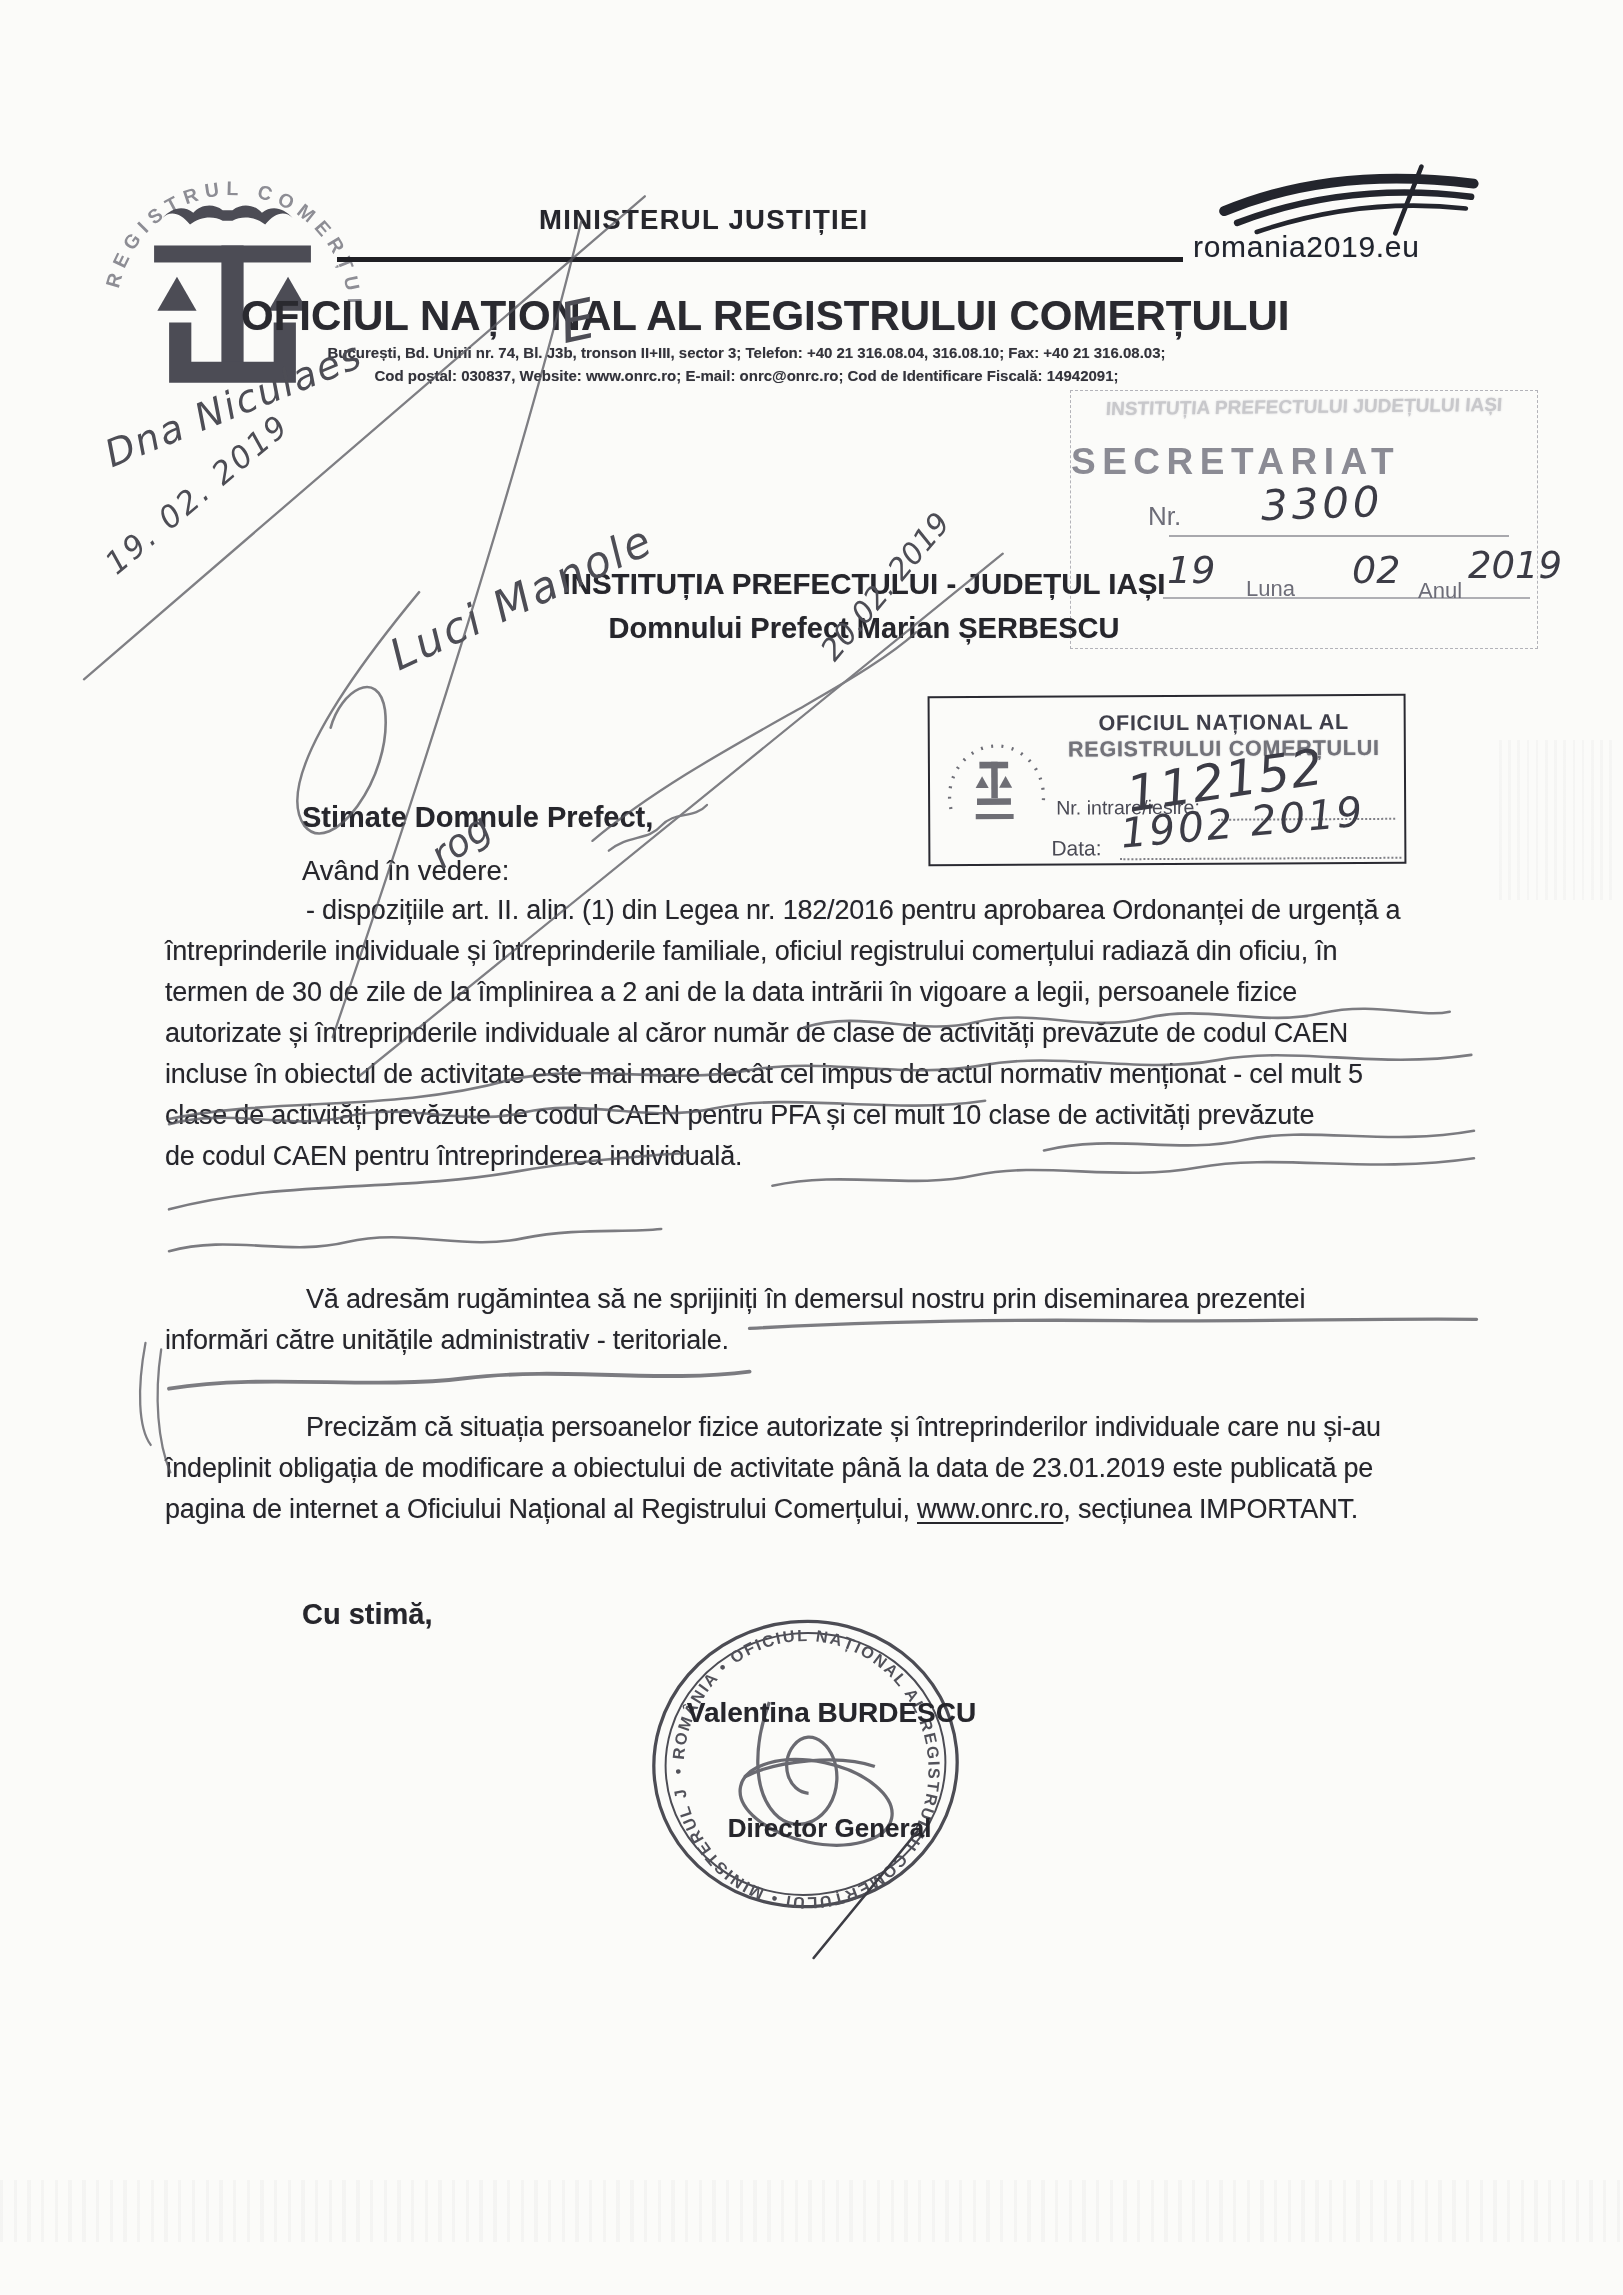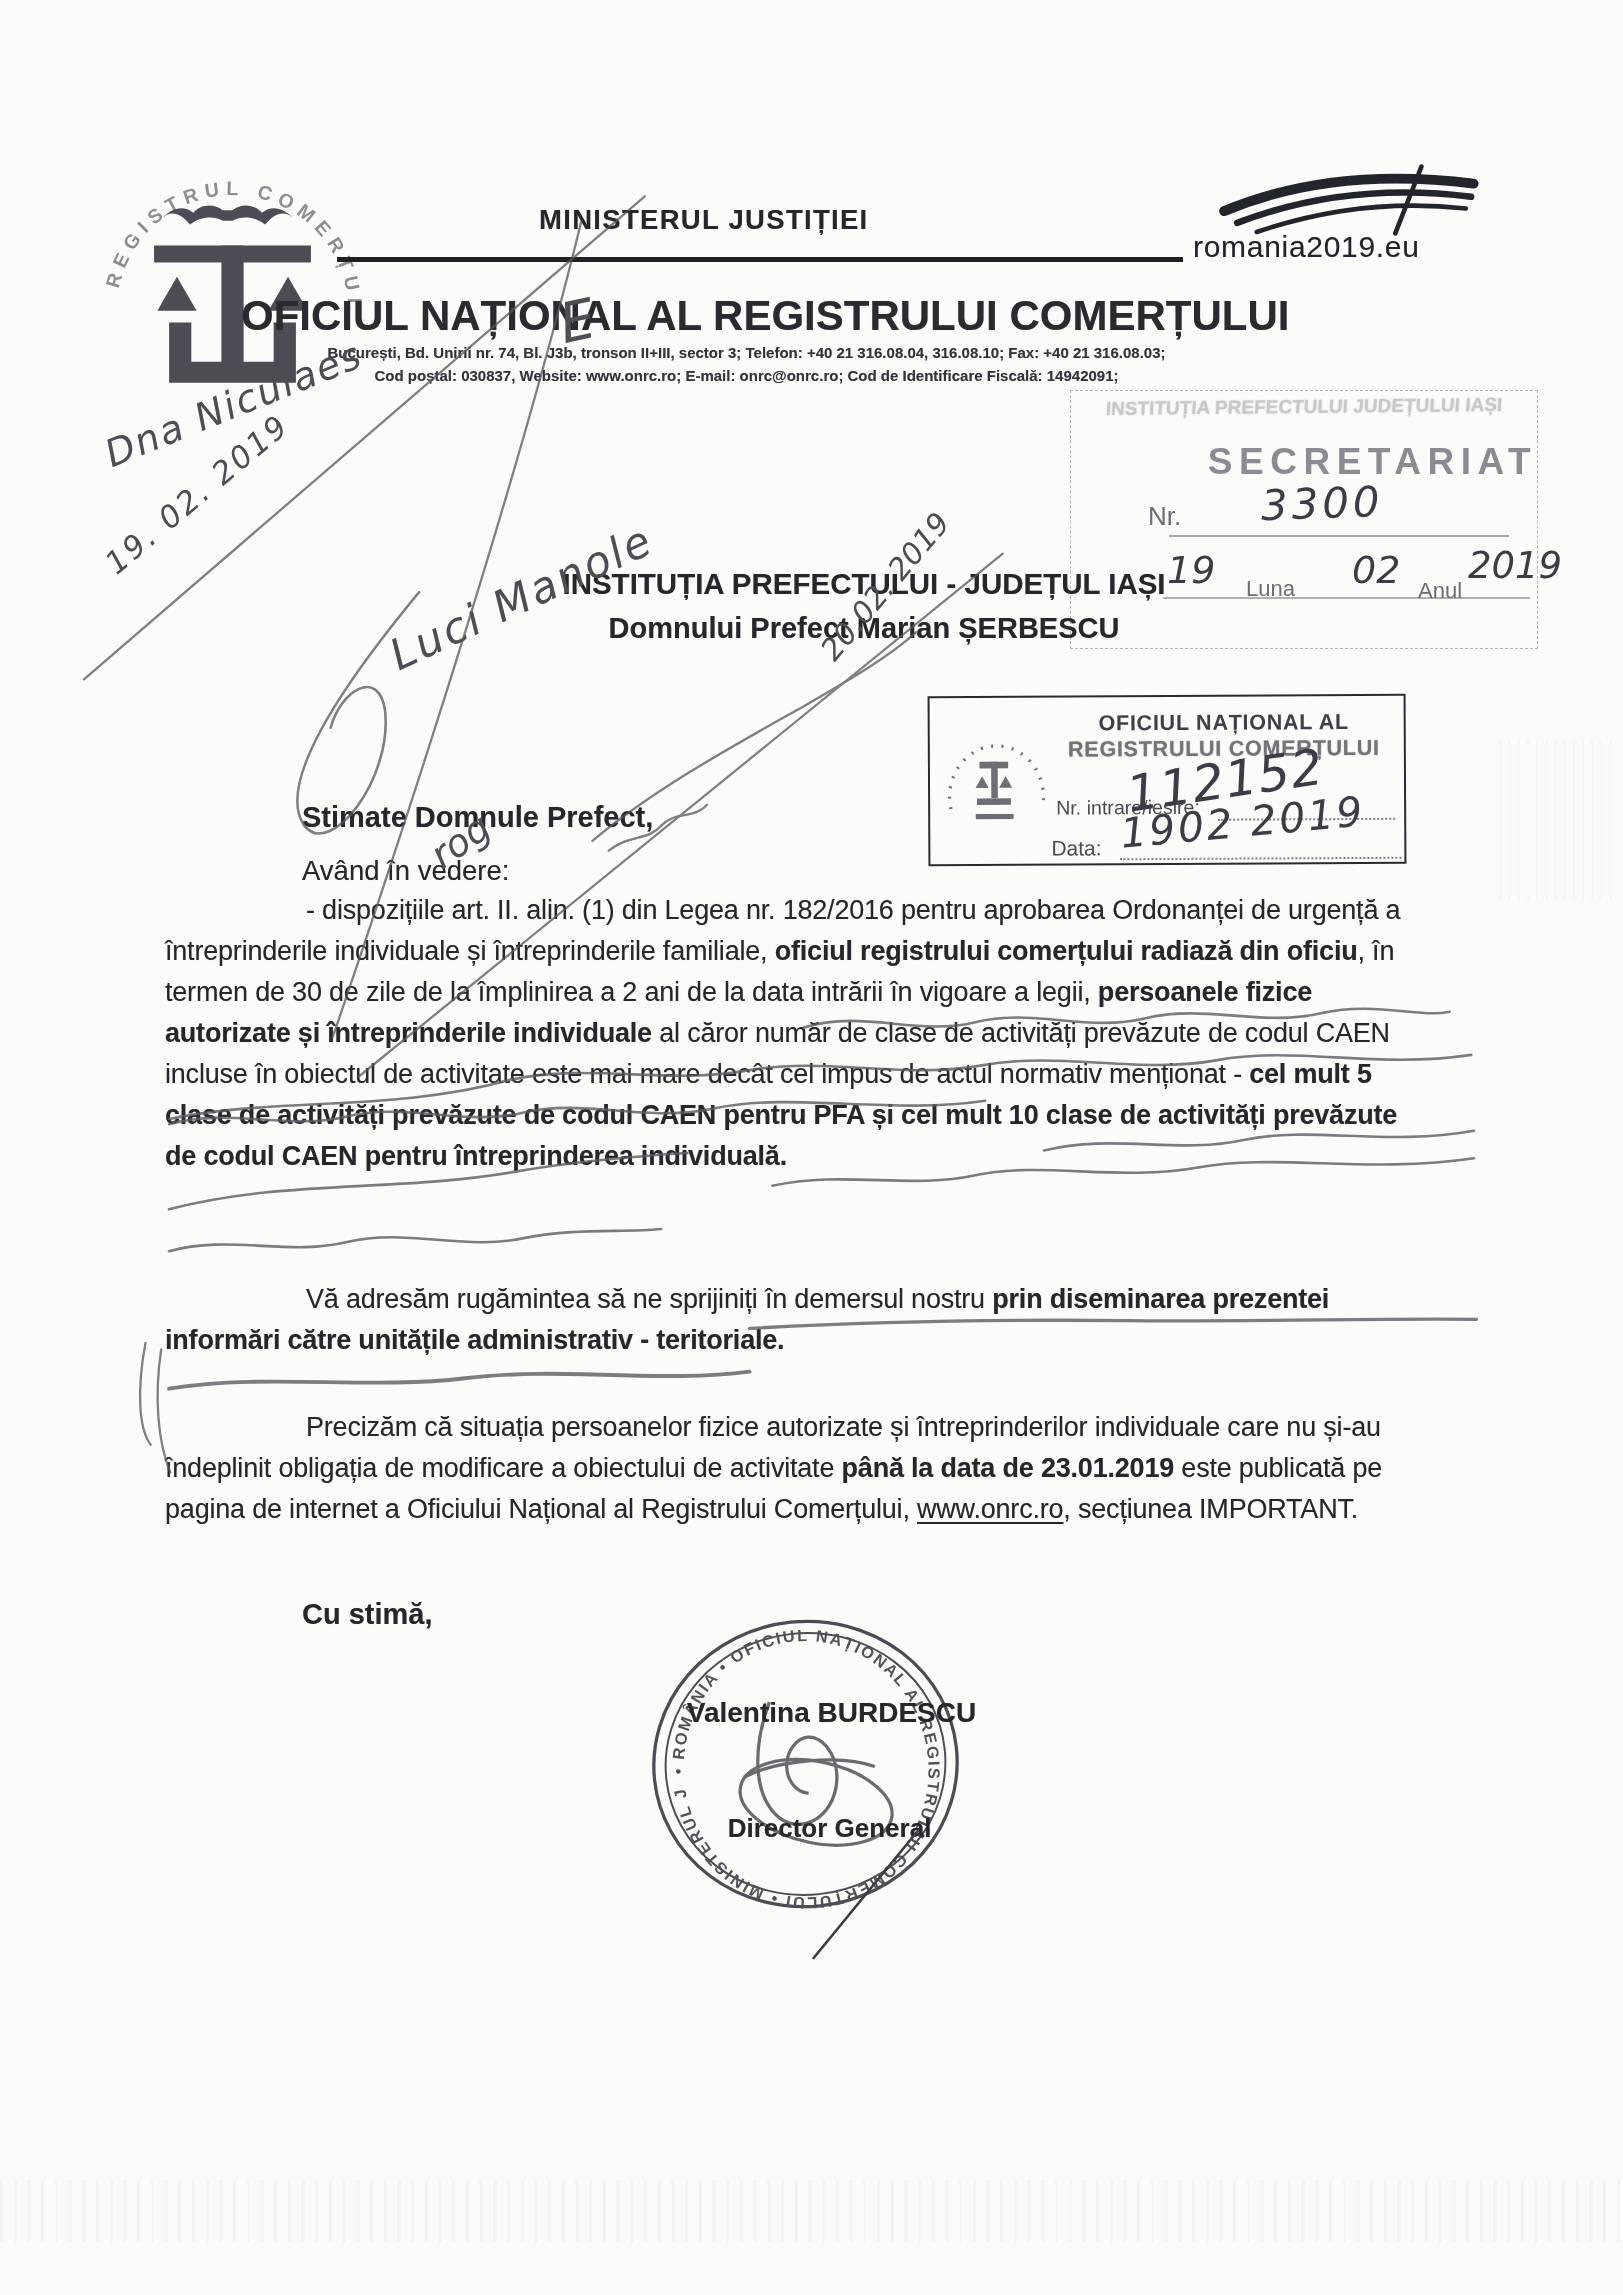--- a/index.html
+++ b/index.html
@@ -1,40 +1,40 @@
 <!DOCTYPE html>
 <html style="font-size:10.5px"><head>
 <meta charset="utf-8">
 <style>
   html,body{margin:0;padding:0;background:#e8e8e6;}
   #page{position:relative;width:1624px;height:2295px;background:#fbfbf9;
         font-family:"Liberation Sans",sans-serif;color:#26262c;overflow:hidden;}
   .abs{position:absolute;}
   .print{text-shadow:0 0 0.7px rgba(30,30,35,.35);}
-  .b{font-weight:700;}
+  .b{font-weight:400;}
   .u{text-decoration:underline;}
   .nowrap{white-space:nowrap;}
   .center{text-align:center;}
   .hand{font-family:"DejaVu Sans",sans-serif;font-style:italic;color:#4d4d55;}
   .hand-dark{font-family:"DejaVu Sans",sans-serif;font-style:italic;color:#3c3c46;}
   .bodyline{font-size:27px;line-height:41px;white-space:nowrap;letter-spacing:-0.2px;}
   .bodyline .u{text-underline-offset:3.9px;}
   .indent{padding-left:141px;}
   #ministry-title{left:539px;top:204px;font-size:27.5px;font-weight:700;letter-spacing:1.3px;}
   #header-rule{left:337px;top:257px;width:846px;height:5.2px;background:#1f1f24;}
   #office-title{left:241px;top:292px;font-size:42px;font-weight:700;color:#2a2a30;}
   #address-block{left:262px;top:341px;width:969px;font-size:15px;font-weight:700;
                  line-height:23px;color:#33333b;}
   #brand-text{left:1193px;top:230px;font-size:30px;color:#20242e;letter-spacing:0.7px;text-align:right;}
   #secretariat-box{left:1070px;top:390px;width:466px;height:257px;
                    border:1.3px dashed rgba(110,110,122,.5);}
   #secretariat-faded{left:6.5px;top:5.2px;width:452px;text-align:center;font-size:19px;font-weight:700;
                      color:#767682;opacity:.38;transform:skewX(-4deg) rotate(-.6deg);white-space:nowrap;
                      text-shadow:0 0 2px rgba(110,110,125,.8);}
-  #secretariat-title{left:0;top:50px;width:466px;text-align:right;font-size:37px;font-weight:700;
+  #secretariat-title{left:0;top:50px;width:466px;text-align:left;font-size:37px;font-weight:700;
                      letter-spacing:6.5px;color:#82828c;opacity:.92;}
   #secretariat-nr-label{left:77px;top:110px;font-size:26px;color:#6d6d78;}
   #secretariat-nr-value{left:190px;top:88px;font-size:42px;letter-spacing:3.9px;transform:rotate(-2deg);}
   #secretariat-nr-line{left:98px;top:144px;width:340px;border-bottom:2px solid rgba(100,100,112,.55);}
   #secretariat-day{left:96px;top:157px;font-size:38px;}
   #secretariat-month-label{left:175px;top:185px;font-size:22px;color:#6d6d78;}
   #secretariat-month{left:281px;top:157px;font-size:38px;}
   #secretariat-year-label{left:347px;top:187px;font-size:22px;color:#6d6d78;}
   #secretariat-year{left:397px;top:153px;font-size:37px;}
   #secretariat-date-line{left:92px;top:206px;width:367px;border-bottom:2px solid rgba(100,100,112,.5);}

